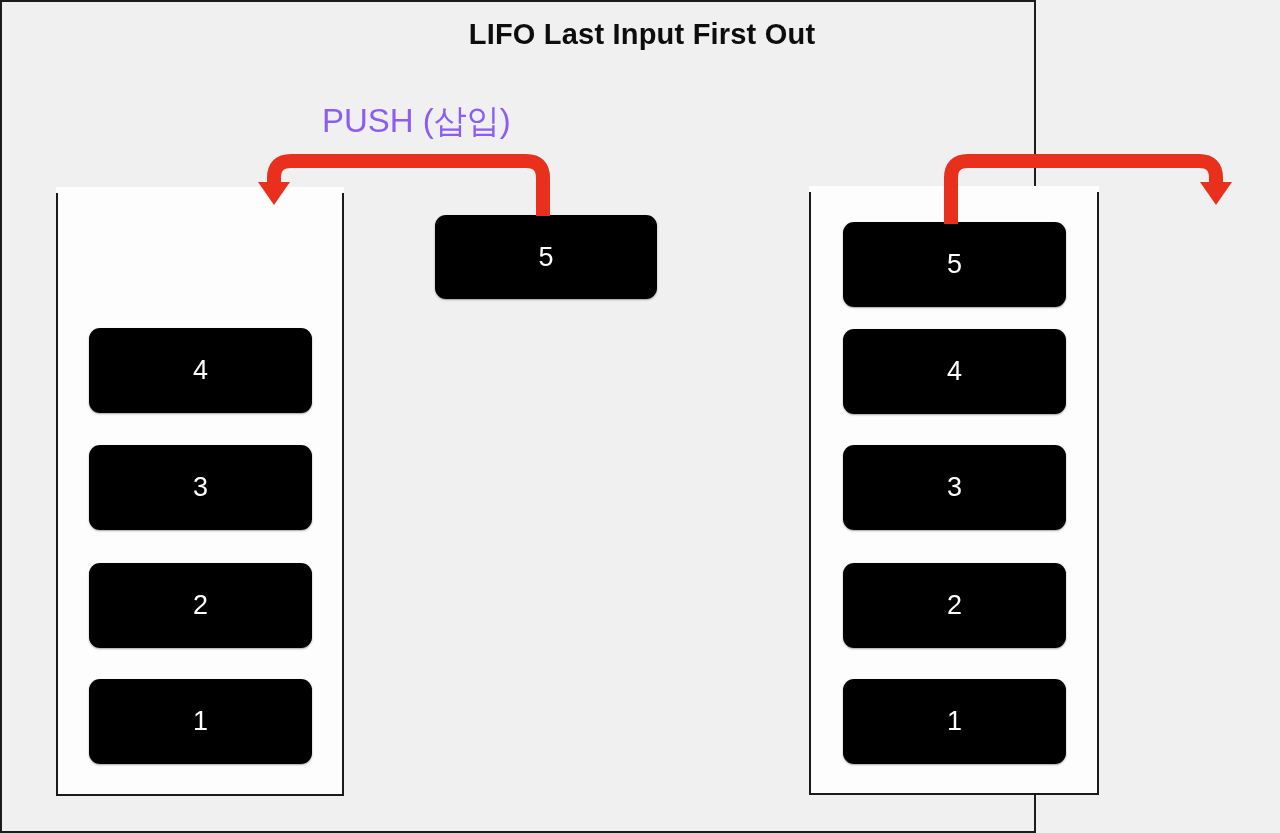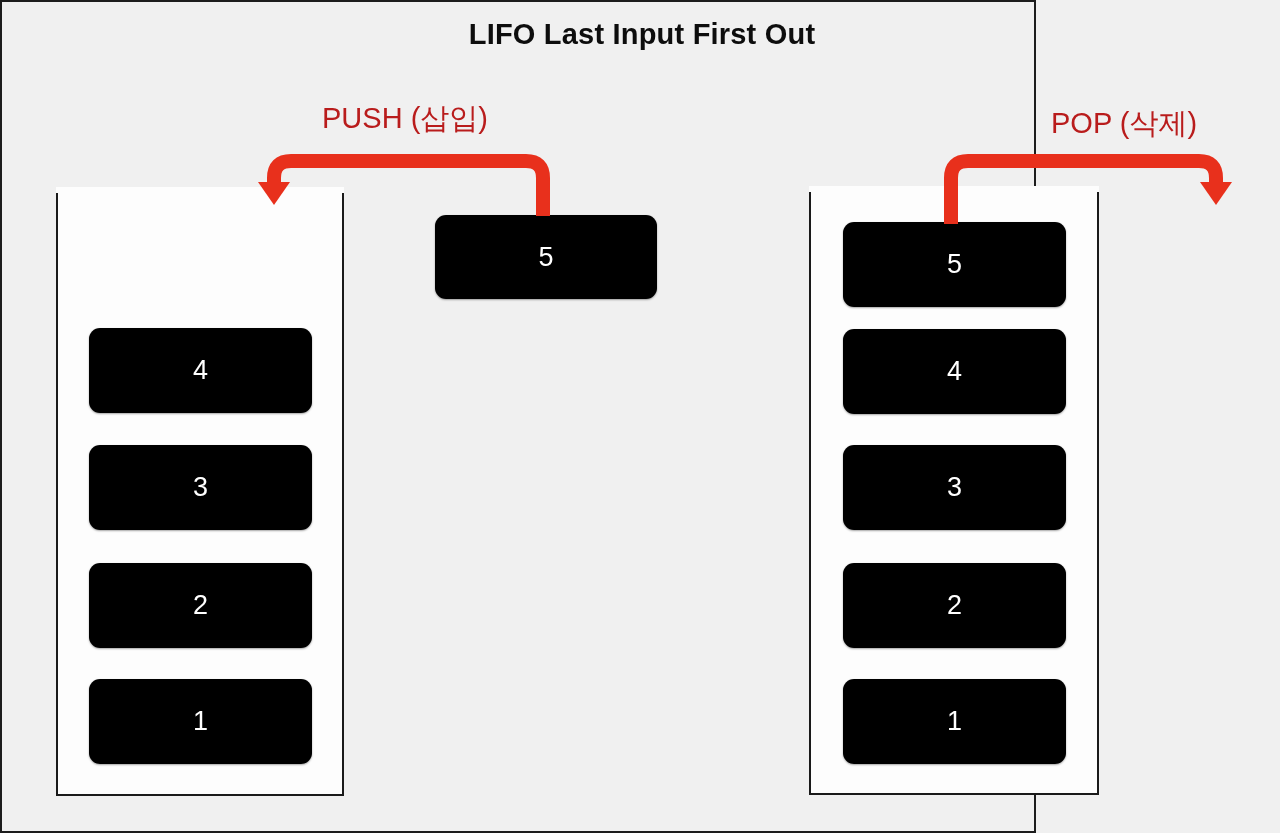--- a/index.html
+++ b/index.html
@@ -27,23 +27,23 @@
     top: 16px;
     width: 1280px;
     text-align: center;
     font-size: 29px;
     font-weight: bold;
     color: #0d0d0d;
     letter-spacing: 0.2px;
   }
   .op-label {
     position: absolute;
-    font-size: 29px;
+    font-size: 33px;
     font-weight: normal;
-    color: #b91c1c;
+    color: #8b5cf6;
     white-space: nowrap;
   }
   #push-label { left: 320px; top: 97px; }
   #pop-label  { left: 1049px; top: 102px; }
 
   
   .stack-container {
     position: absolute;
     background: #fdfdfd;
     box-sizing: border-box;
@@ -103,21 +103,20 @@
   }
 </style>
 </head>
 <body>
 
 <div id="canvas">
 
   <div id="title">LIFO Last Input First Out</div>
 
   <div class="op-label" id="push-label">PUSH (삽입)</div>
-  <div class="op-label" id="pop-label">POP (삭제)</div>
 
   <div class="stack-container" id="left-container">
     <div class="wall left"></div>
     <div class="wall right"></div>
     <div class="floor"></div>
   </div>
 
   <div class="stack-item left-col" style="top:326px;">
     <span>4</span>
   </div>

